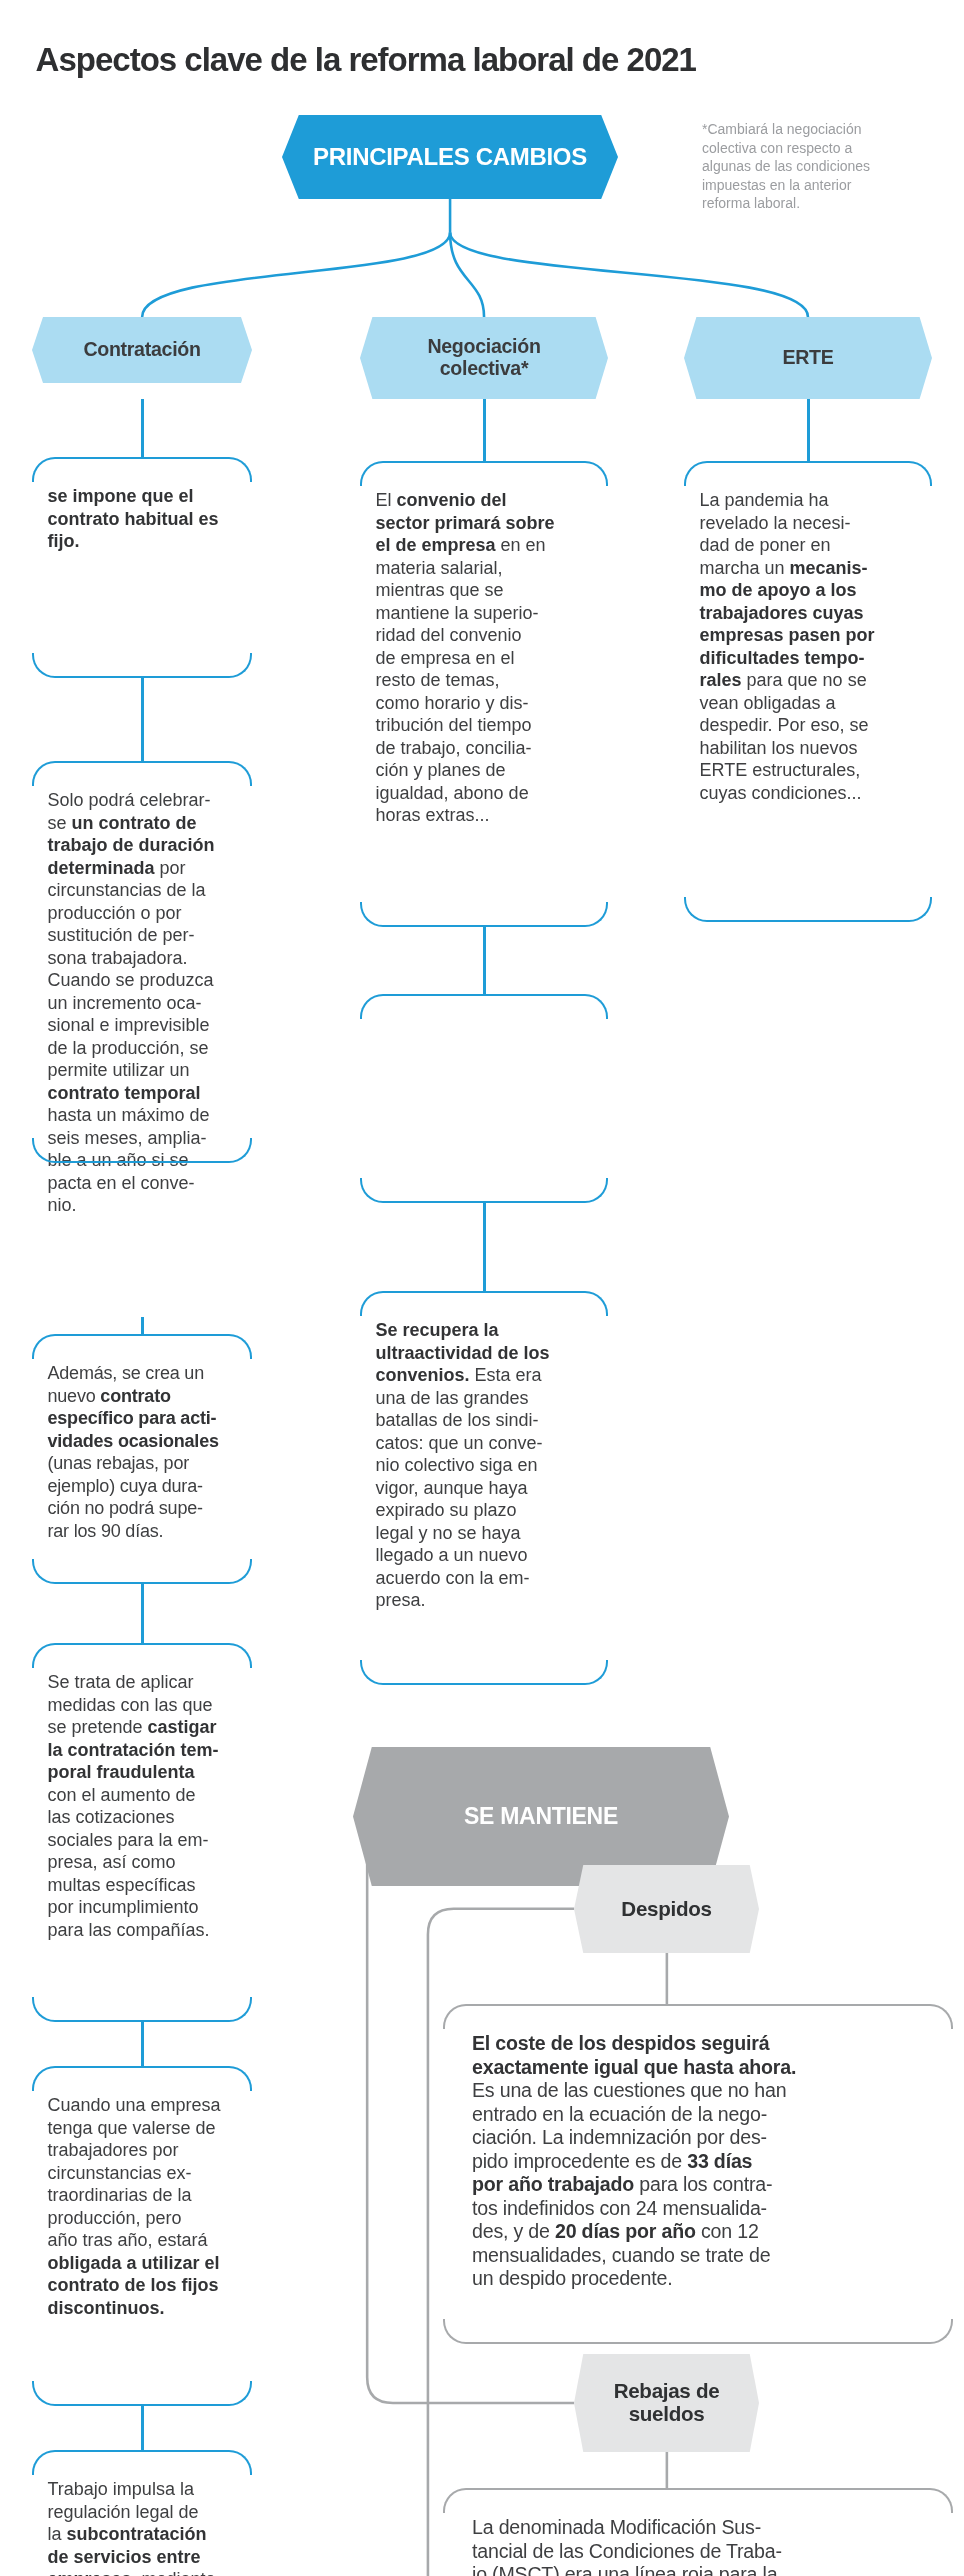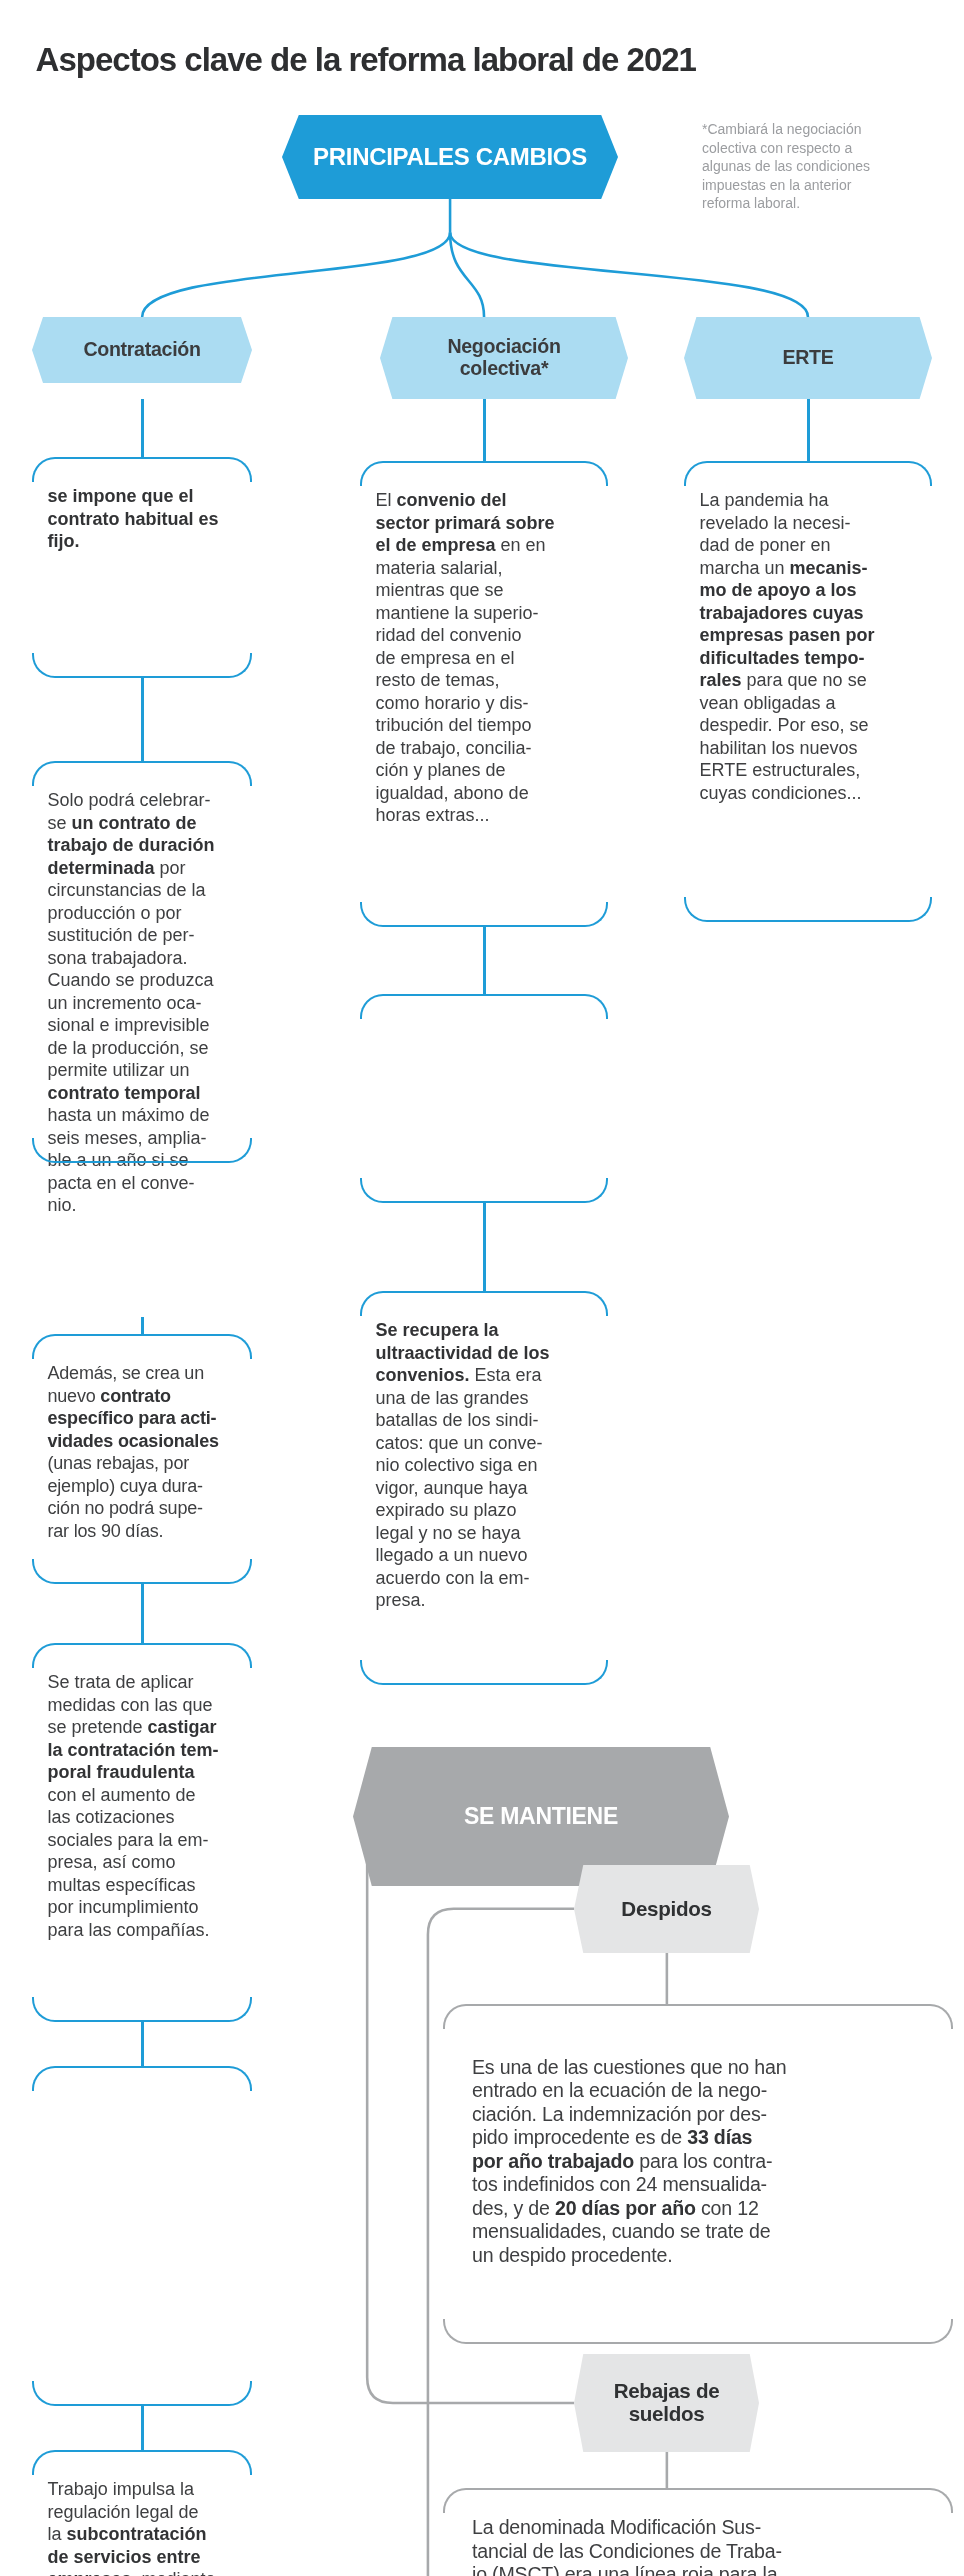--- a/index.html
+++ b/index.html
@@ -183,20 +183,30 @@
 sociales para la em-
 presa, así como
 multas específicas
 por incumplimiento
 para las compañías.</span></div>
         <div class="bracket-bottom"></div>
       </div>
       <div class="vline" style="left: 141px; top: 2022px; height: 44px;"></div>
       <div class="block" style="left: 32px; top: 2066px; width: 220px; height: 340px;">
         <div class="bracket-top"></div>
+        <div class="block-text"><span>Cuando una empresa
+tenga que valerse de
+trabajadores por
+circunstancias ex-
+traordinarias de la
+producción, pero
+año tras año, estará
+</span><span class="b">obligada a utilizar el
+contrato de los fijos
+discontinuos.</span></div>
         <div class="bracket-bottom"></div>
       </div>
       <div class="vline" style="left: 141px; top: 2406px; height: 44px;"></div>
       <div class="block" style="left: 32px; top: 2450px; width: 220px; height: 567px;">
         <div class="bracket-top"></div>
         <div class="block-text"><span>Trabajo impulsa la
 regulación legal de
 la </span><span class="b">subcontratación
 de servicios entre
 empresas,</span><span> mediante
@@ -206,21 +216,21 @@
 dores con el fin de
 establecer que la
 contratación y sub-
 contratación de
 obras y servicios por
 parte de la empresa
 no puede justificar la
 celebración de con-
 tratos temporales.</span></div>
       </div>
-      <div class="hex cat" style="left: 380px; top: 317px; width: 248px; height: 82px;"><span>Negociación
+      <div class="hex cat" style="left: 360px; top: 317px; width: 248px; height: 82px;"><span>Negociación
 colectiva*</span></div>
       <div class="vline" style="left: 483px; top: 399px; height: 62px;"></div>
       <div class="block" style="left: 360px; top: 461px; width: 248px; height: 466px;">
         <div class="bracket-top"></div>
         <div class="block-text"><span>El </span><span class="b">convenio del
 sector primará sobre
 el de empresa</span><span> en en
 materia salarial,
 mientras que se
 mantiene la superio-
@@ -289,21 +299,22 @@
   </svg>
 
   <div class="hex se" style="left:353px;top:1747px;width:376px;height:139px;">
     <span>SE MANTIENE</span>
   </div>
 
   <div id="se-items">
       <div class="hex item" style="left: 574px; top: 1865px; width: 185px; height: 88px;"><span>Despidos</span></div>
       <div class="block gray cond wide" style="left: 443px; top: 2004px; width: 510px; height: 340px;">
         <div class="bracket-top"></div>
-        <div class="block-text"><span>
+        <div class="block-text"><span class="b">El coste de los despidos seguirá
+exactamente igual que hasta ahora.</span><span>
 Es una de las cuestiones que no han
 entrado en la ecuación de la nego-
 ciación. La indemnización por des-
 pido improcedente es de </span><span class="b">33 días
 por año trabajado</span><span> para los contra-
 tos indefinidos con 24 mensualida-
 des, y de </span><span class="b">20 días por año</span><span> con 12
 mensualidades, cuando se trate de
 un despido procedente.</span></div>
         <div class="bracket-bottom"></div>

